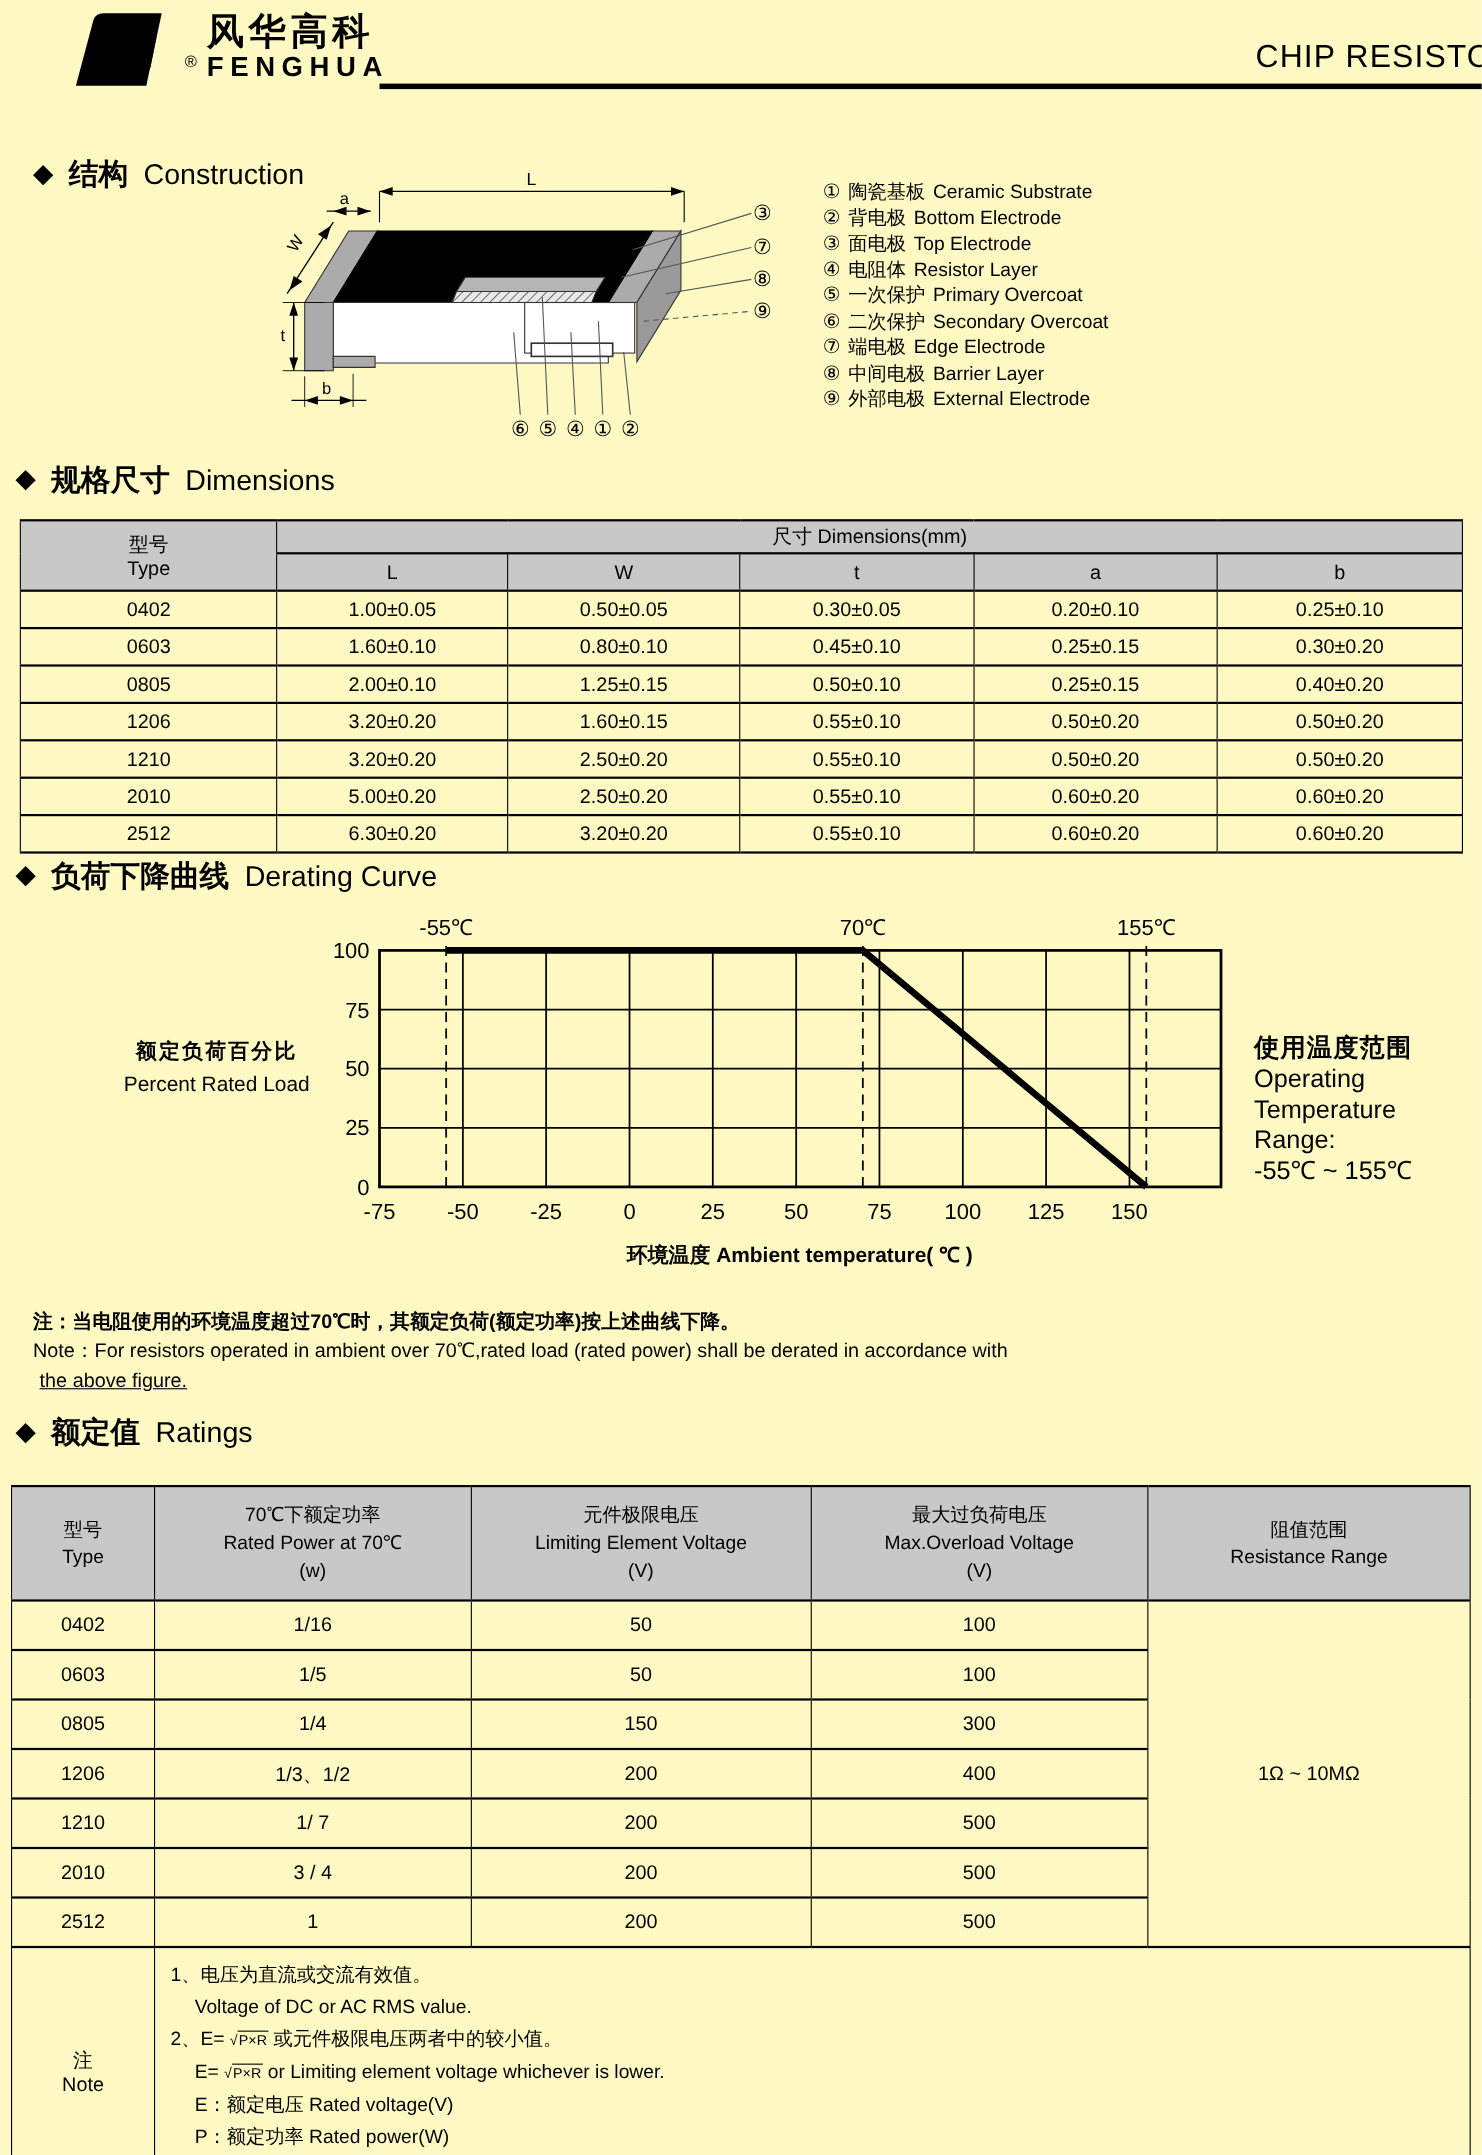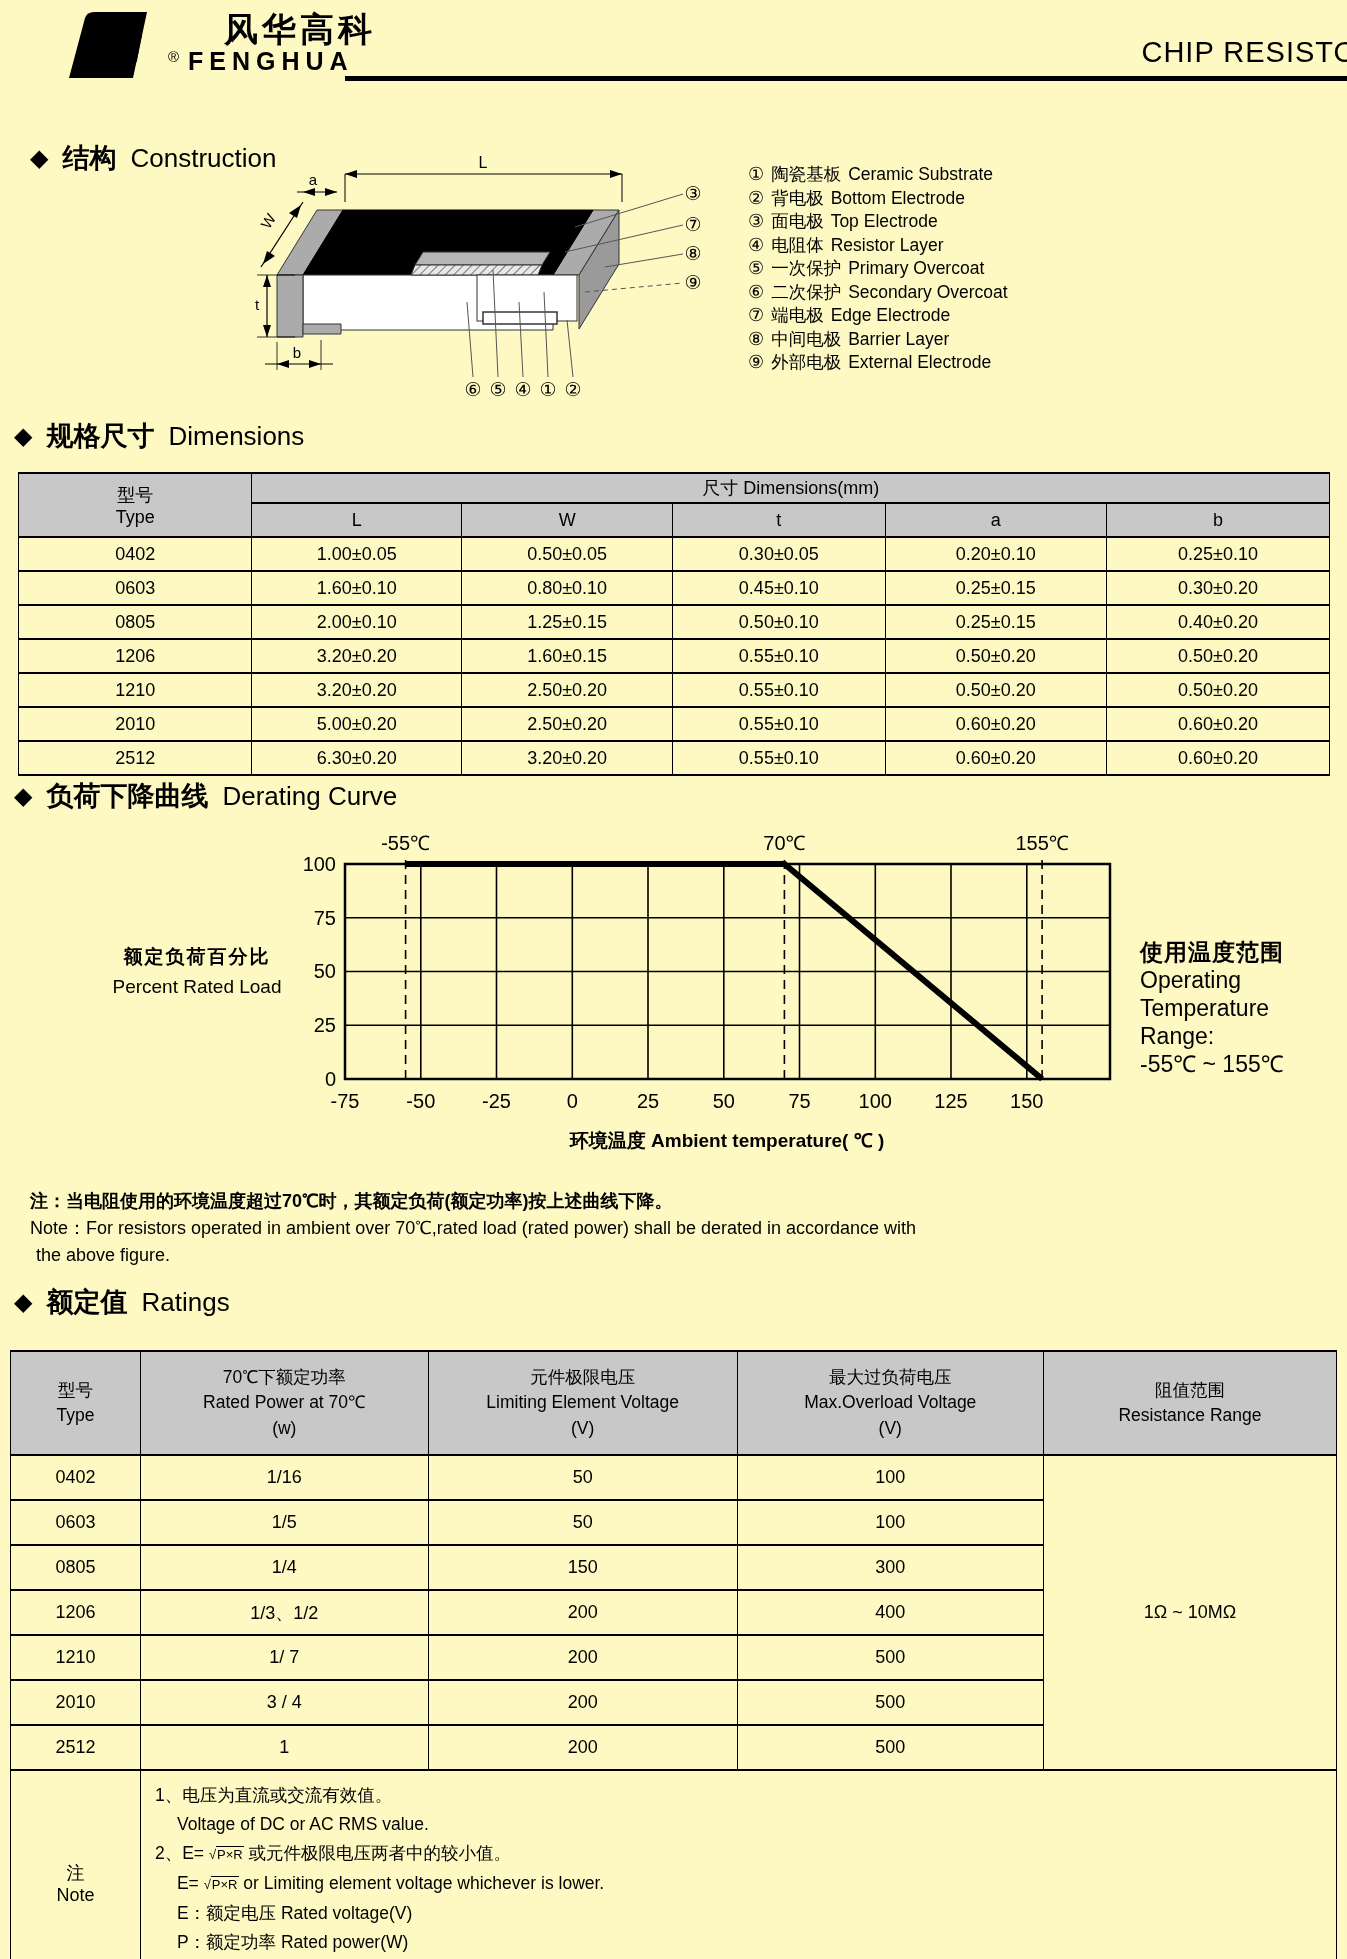--- a/index.html
+++ b/index.html
@@ -1,21 +1,21 @@
 <!DOCTYPE html>
 <html><head>
 <meta charset="utf-8">
 <style>
   html,body{margin:0;padding:0;background:#fff;}
   .page{position:relative;width:1347px;height:1959px;background:#fef9c3;overflow:hidden;
         font-family:"Liberation Sans",sans-serif;color:#000;padding-left:44px;}
   .abs{position:absolute;}
 
   
-  .brand-cn{font-size:34px;font-weight:bold;letter-spacing:4px;line-height:1;margin-left:36px;}
+  .brand-cn{font-size:34px;font-weight:bold;letter-spacing:4px;line-height:1;}
   .brand-en{font-size:25px;font-weight:bold;letter-spacing:6px;line-height:1;margin-top:3px;}
   .doc-title{font-size:29px;letter-spacing:1px;font-weight:normal;}
   .head-rule{background:#000;height:5px;}
 
   
   .sec-head{display:flex;align-items:center;gap:14px;}
   .sec-head .dia{font-size:24px;line-height:1;}
   .sec-head .cn{font-size:27px;font-weight:bold;}
   .sec-head .en{font-size:26px;}
 
@@ -356,21 +356,21 @@
     <div class="cn">使用温度范围</div>
     <div>Operating</div>
     <div>Temperature</div>
     <div>Range:</div>
     <div>-55℃ ~ 155℃</div>
   </div>
 
   <div class="abs derate-note" style="left:30px;top:1188px;width:1300px;">
     <div class="cn">注：当电阻使用的环境温度超过70℃时，其额定负荷(额定功率)按上述曲线下降。</div>
     <div>Note：For resistors operated in ambient over 70℃,rated load (rated power) shall be derated in accordance with</div>
-    <div style="padding-left:6px;">the above figure.</div>
+    <div style="padding-left:6px;text-decoration:underline;">the above figure.</div>
   </div>
 
   <div class="abs sec-head" style="left:14px;top:1284px;">
     <span class="dia">◆</span>
     <span class="cn">额定值</span>
     <span class="en">Ratings</span>
   </div>
 
   <div class="abs" style="left:10px;top:1350px;width:1327px;">
     <table class="rat-table">

